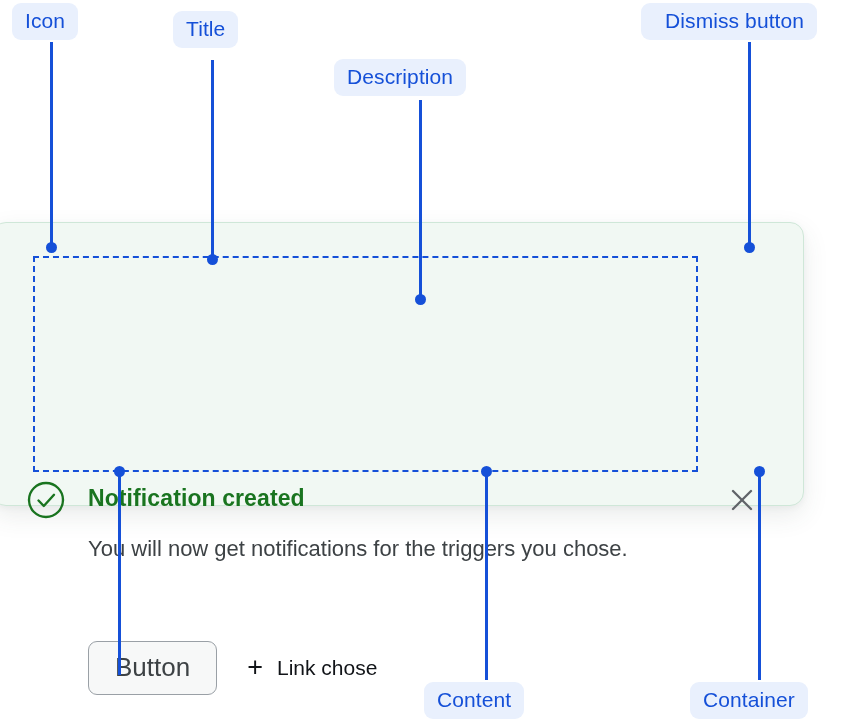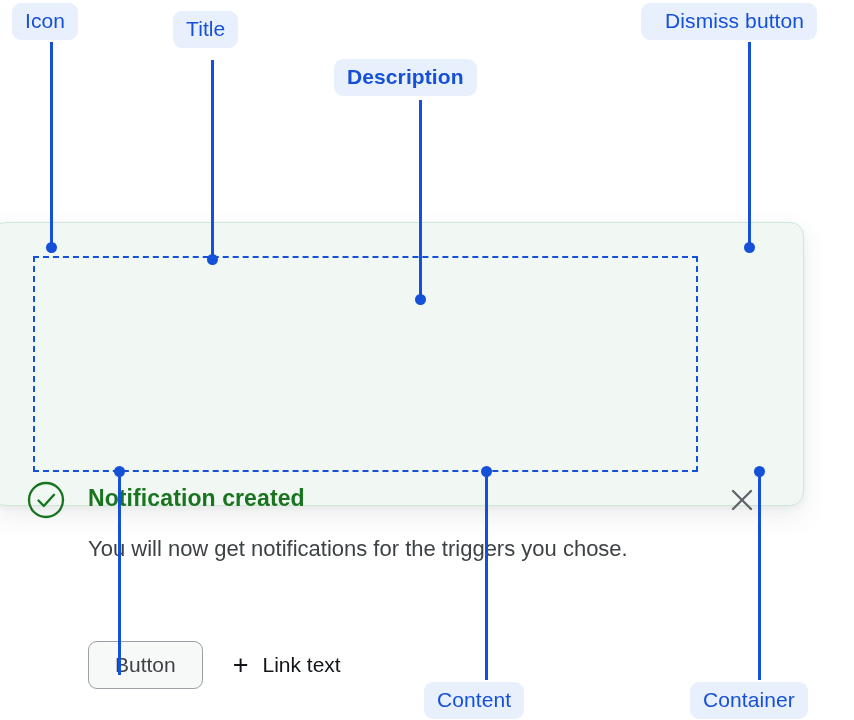--- a/index.html
+++ b/index.html
@@ -111,21 +111,21 @@
     display: flex;
     align-items: center;
   }
 
   #action-button {
     font-family: "Liberation Sans", sans-serif;
     background: #f7f8f8;
     border: 1px solid #9aa0a6;
     border-radius: 9px;
     color: #3d4245;
-    font-size: 21px;
+    font-size: 26px;
     padding: 11px 26px 12px 26px;
     line-height: 1.1;
     cursor: pointer;
   }
 
   #action-link {
     display: flex;
     align-items: center;
     margin-left: 30px;
     color: #111418;
@@ -171,21 +171,21 @@
     </span>
 
     <div id="notification-title">Notification created</div>
 
     <div id="notification-description">You will now get notifications for the triggers you chose.</div>
 
     <div id="actions-row">
       <button id="action-button">Button</button>
       <a id="action-link" href="#">
         <span class="plus-glyph">+</span>
-        <span>Link text</span>
+        <span>Link chose</span>
       </a>
     </div>
 
     <button id="dismiss-button">
       <svg width="26" height="26" viewBox="0 0 26 26" aria-hidden="true">
         <line x1="4" y1="4" x2="22" y2="22" stroke="#5f6368" stroke-width="2.3" stroke-linecap="round"></line>
         <line x1="22" y1="4" x2="4" y2="22" stroke="#5f6368" stroke-width="2.3" stroke-linecap="round"></line>
       </svg>
     </button>
   </div>
@@ -205,21 +205,21 @@
   <div class="leader-dot" style="left:415px; top:294px;"></div>
   <div class="leader-dot" style="left:744px; top:242px;"></div>
   <div class="leader-dot" style="left:114px; top:466px;"></div>
   <div class="leader-dot" style="left:481px; top:466px;"></div>
   <div class="leader-dot" style="left:754px; top:466px;"></div>
 
   <div class="callout" style="left:12px; top:3px;text-align:right;">Icon</div>
 
   <div class="callout" style="left:173px; top:11px;">Title</div>
 
-  <div class="callout" style="left:334px; top:59px;font-weight:bold;">Description</div>
+  <div class="callout" style="left:334px; top:59px;">Description</div>
 
   <div class="callout" style="left:641px; top:3px;padding-left:24px;">Dismiss button</div>
 
 
   <div class="callout" style="left:690px; top:682px;">Container</div>
 
   <div class="callout" style="left:424px; top:682px;">Content</div>
 
 </div>
 

